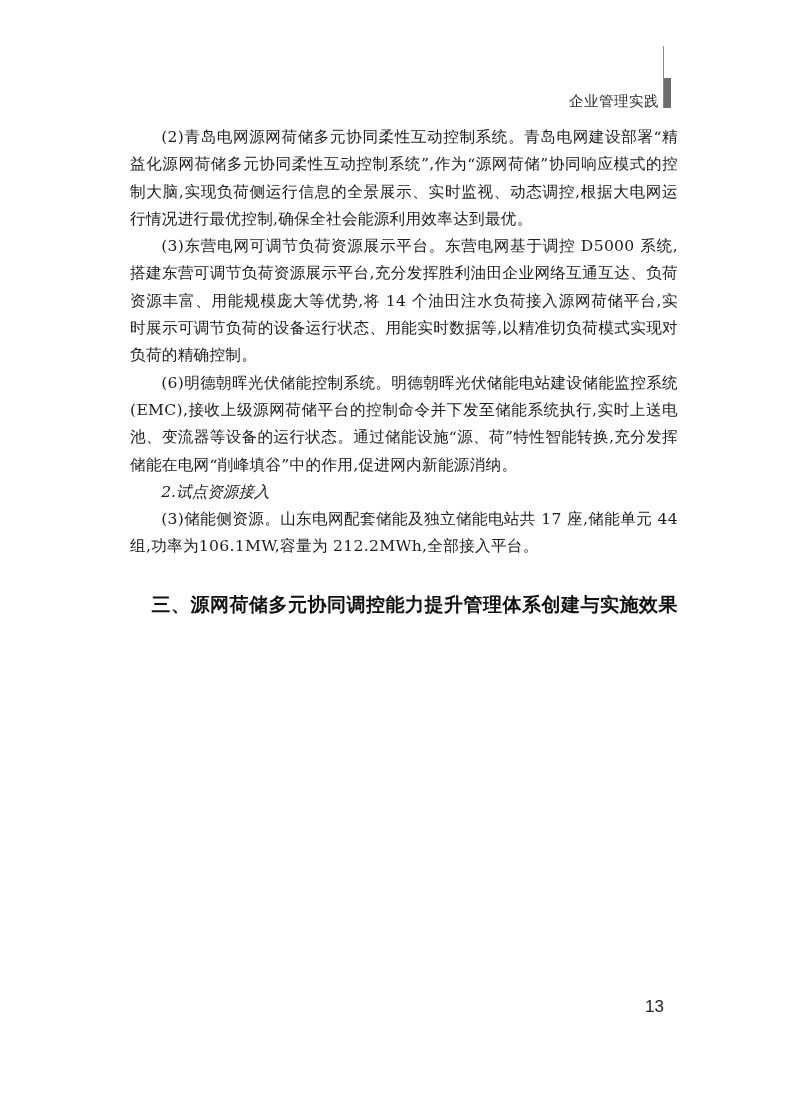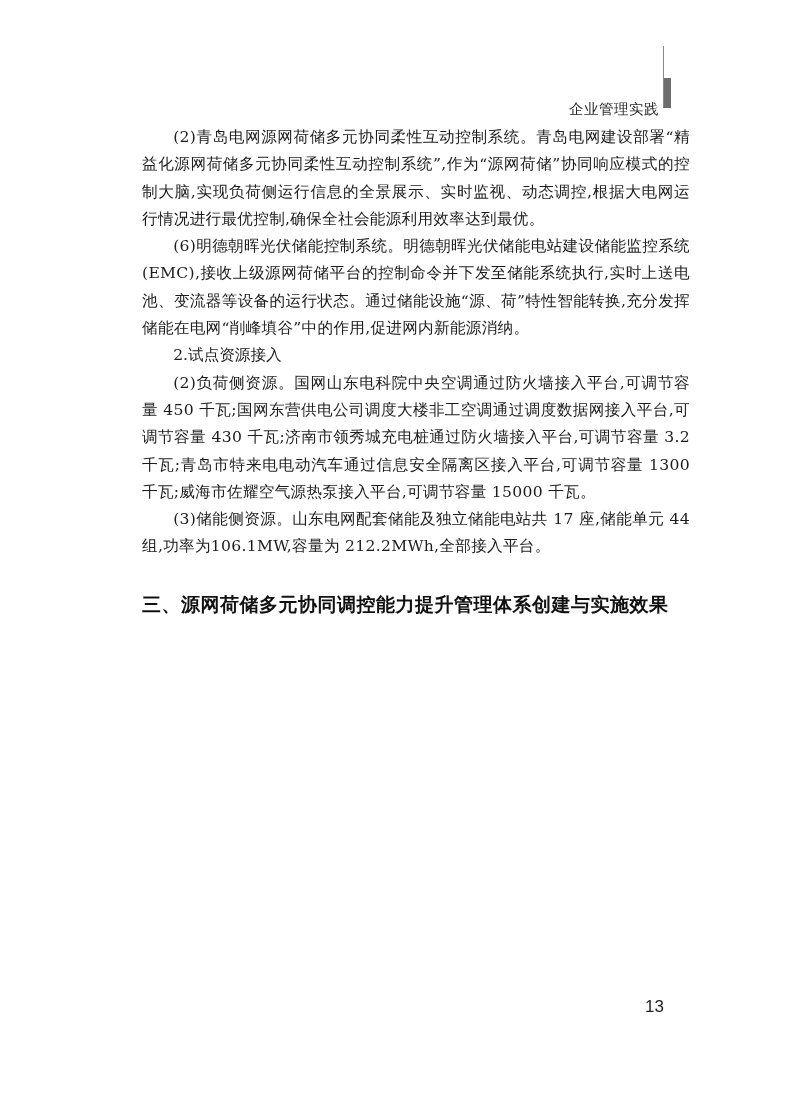--- a/index.html
+++ b/index.html
@@ -1,35 +1,35 @@
 <!DOCTYPE html>
 <html><head>
 <meta charset="utf-8">
 <style>
   html, body { margin: 0; padding: 0; background: #ffffff; }
   body { width: 800px; height: 1118px; position: relative; overflow: hidden;
          font-family: "DejaVu Serif", "Liberation Serif", serif; color: #1c1c1c; }
-  .header-label { position: absolute; top: 100px; right: 141px; font-size: 14.5px; color: #2a2a2a; letter-spacing: 0.5px; }
+  .header-label { position: absolute; top: 92px; right: 141px; font-size: 14.5px; color: #2a2a2a; letter-spacing: 0.5px; }
   .header-rule { position: absolute; left: 663px; top: 46px; width: 1px; height: 62px; background: #888; }
   .header-bar { position: absolute; left: 664px; top: 78px; width: 7px; height: 30px; background: #6d6d6d; }
-  .content { position: absolute; left: 142px; top: 124px; width: 548px; }
+  .content { position: absolute; left: 130px; top: 124px; width: 548px; }
   .para { font-size: 15.6px; line-height: 27.3px; margin: 0; text-align: justify; text-indent: 2em; letter-spacing: 0.3px; }
-  .sub { font-size: 15.6px; line-height: 27.3px; margin: 0; text-indent: 2em; }
-  .section-title { font-family: "DejaVu Sans", "Liberation Sans", sans-serif; font-size: 19px; margin: 31px 0 36px 0; text-align: left; color: #111; letter-spacing: 0.5px; }
+  .sub { font-size: 15.6px; line-height: 27.3px; margin: 0; text-indent: 2em; font-style: italic; }
+  .section-title { font-family: "DejaVu Sans", "Liberation Sans", sans-serif; font-size: 19px; margin: 31px 0 36px 0; text-align: right; color: #111; letter-spacing: 0.5px; }
   .page-number { position: absolute; top: 997px; left: 645px; font-family: "Liberation Sans", sans-serif; font-size: 17px; color: #222; }
 </style>
 </head>
 <body>
 
 <div class="header-rule"></div>
 <div class="header-bar"></div>
 <div class="header-label">企业管理实践</div>
 
 <div class="content">
   <p class="para">(2)青岛电网源网荷储多元协同柔性互动控制系统。青岛电网建设部署“精益化源网荷储多元协同柔性互动控制系统”,作为“源网荷储”协同响应模式的控制大脑,实现负荷侧运行信息的全景展示、实时监视、动态调控,根据大电网运行情况进行最优控制,确保全社会能源利用效率达到最优。</p>
+  <p class="para">(3)东营电网可调节负荷资源展示平台。东营电网基于调控 D5000 系统,搭建东营可调节负荷资源展示平台,充分发挥胜利油田企业网络互通互达、负荷资源丰富、用能规模庞大等优势,将 14 个油田注水负荷接入源网荷储平台,实时展示可调节负荷的设备运行状态、用能实时数据等,以精准切负荷模式实现对负荷的精确控制。</p>
   <p class="para">(6)明德朝晖光伏储能控制系统。明德朝晖光伏储能电站建设储能监控系统(EMC),接收上级源网荷储平台的控制命令并下发至储能系统执行,实时上送电池、变流器等设备的运行状态。通过储能设施“源、荷”特性智能转换,充分发挥储能在电网“削峰填谷”中的作用,促进网内新能源消纳。</p>
   <p class="sub">2.试点资源接入</p>
-  <p class="para">(2)负荷侧资源。国网山东电科院中央空调通过防火墙接入平台,可调节容量 450 千瓦;国网东营供电公司调度大楼非工空调通过调度数据网接入平台,可调节容量 430 千瓦;济南市领秀城充电桩通过防火墙接入平台,可调节容量 3.2 千瓦;青岛市特来电电动汽车通过信息安全隔离区接入平台,可调节容量 1300 千瓦;威海市佐耀空气源热泵接入平台,可调节容量 15000 千瓦。</p>
   <p class="para">(3)储能侧资源。山东电网配套储能及独立储能电站共 17 座,储能单元 44 组,功率为106.1MW,容量为 212.2MWh,全部接入平台。</p>
   <h2 class="section-title">三、源网荷储多元协同调控能力提升管理体系创建与实施效果</h2>
 </div>
 
 <div class="page-number">13</div>
 
 </body></html>

